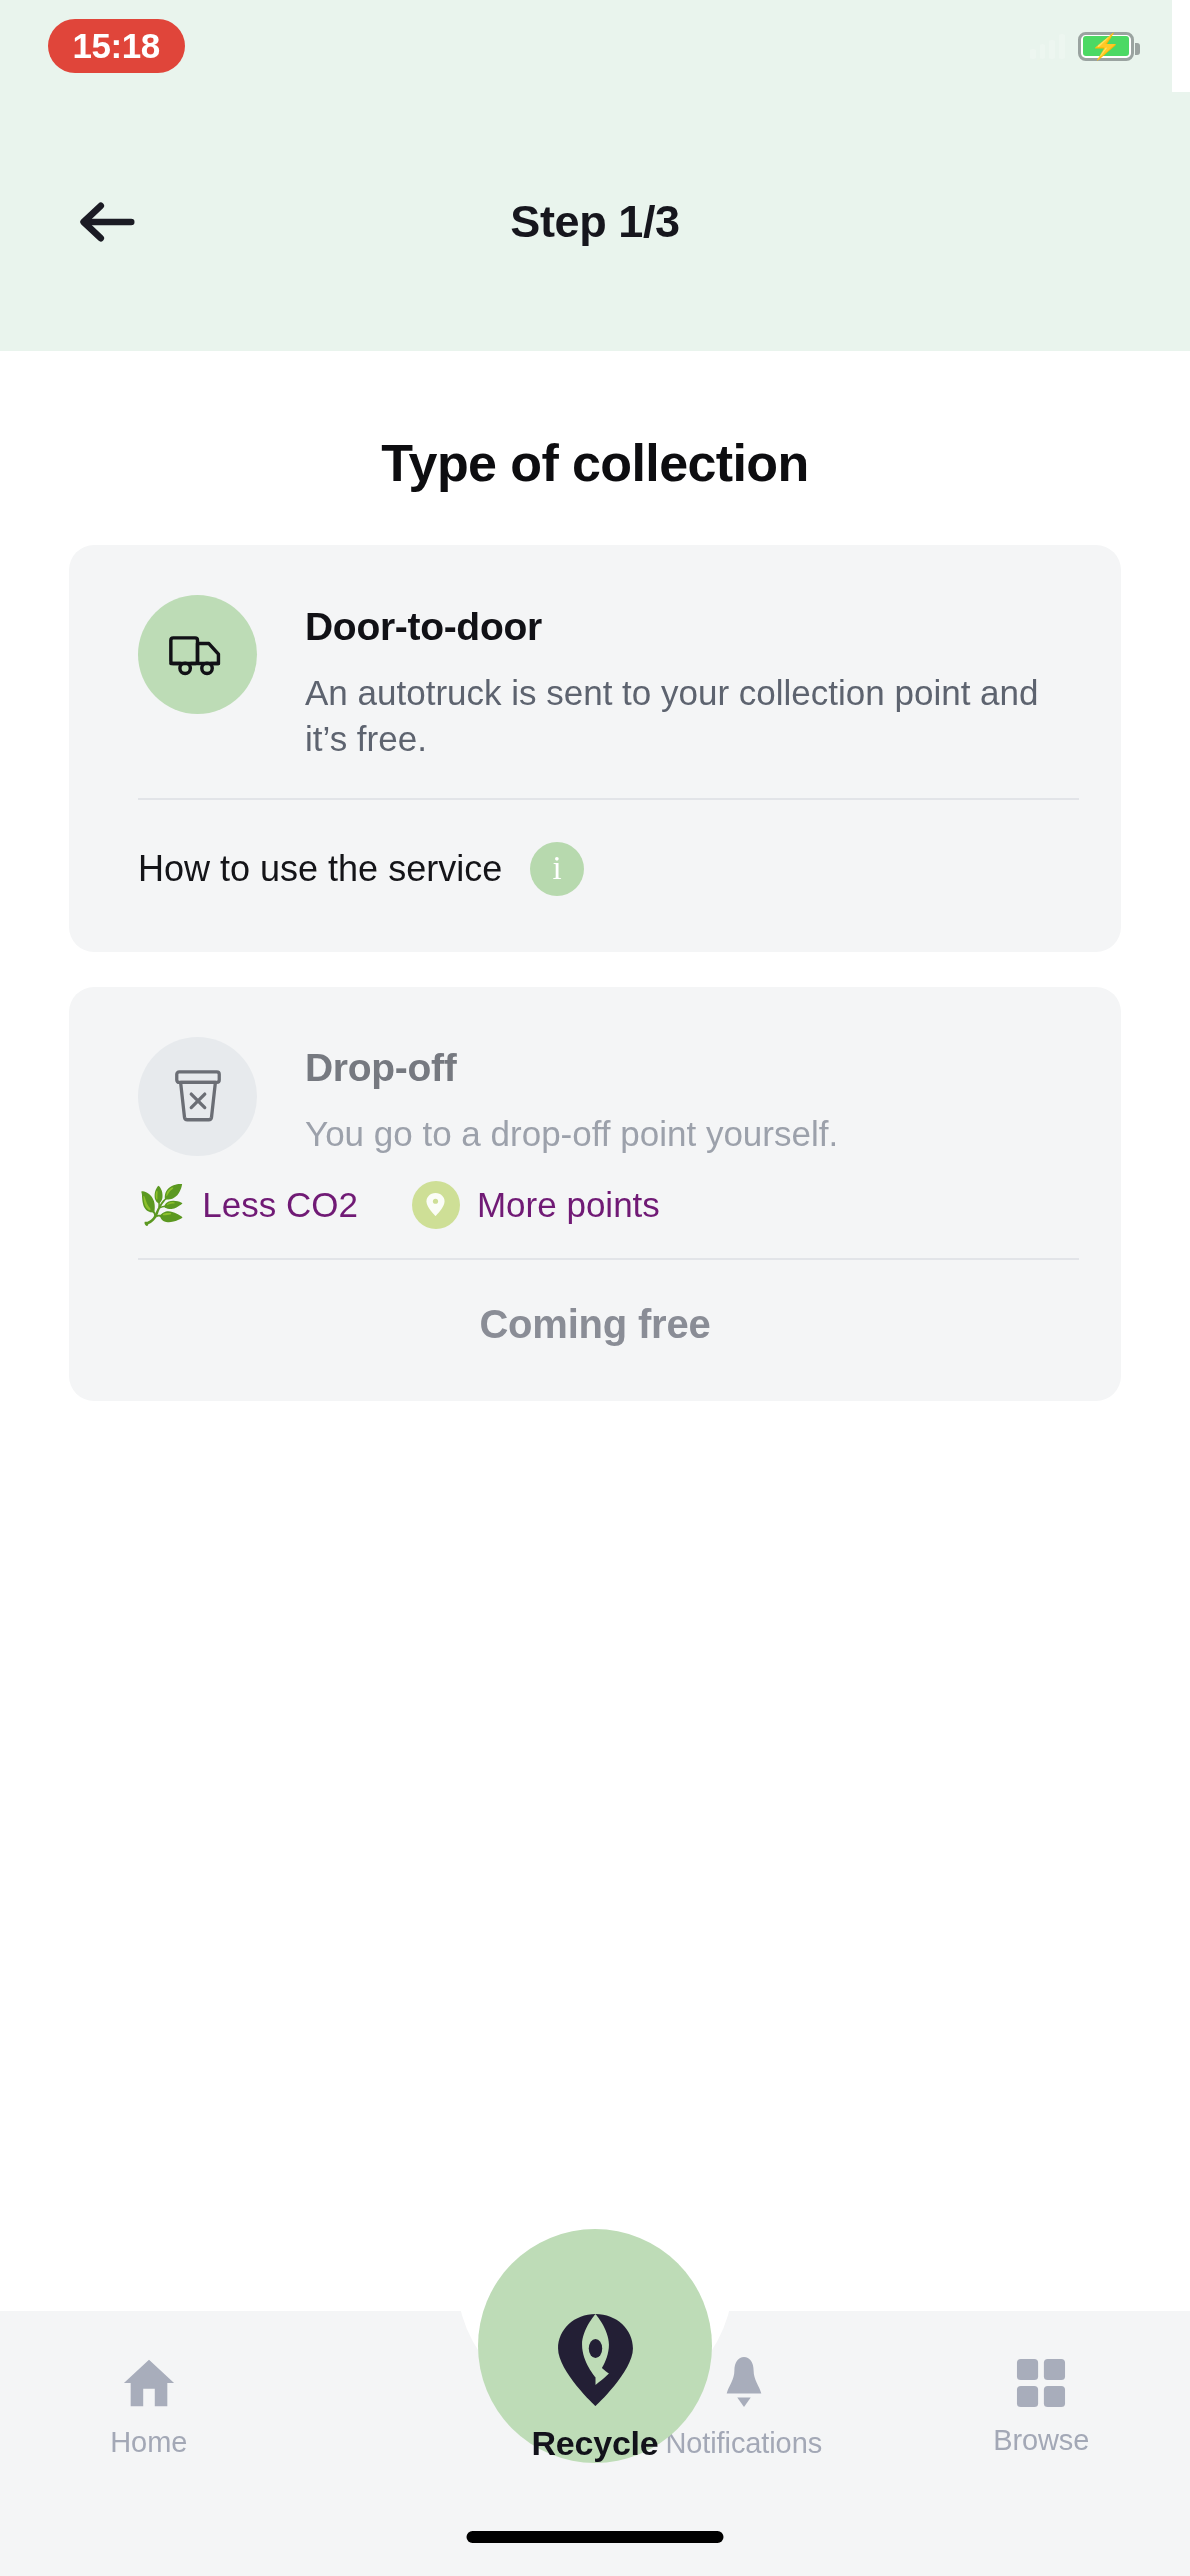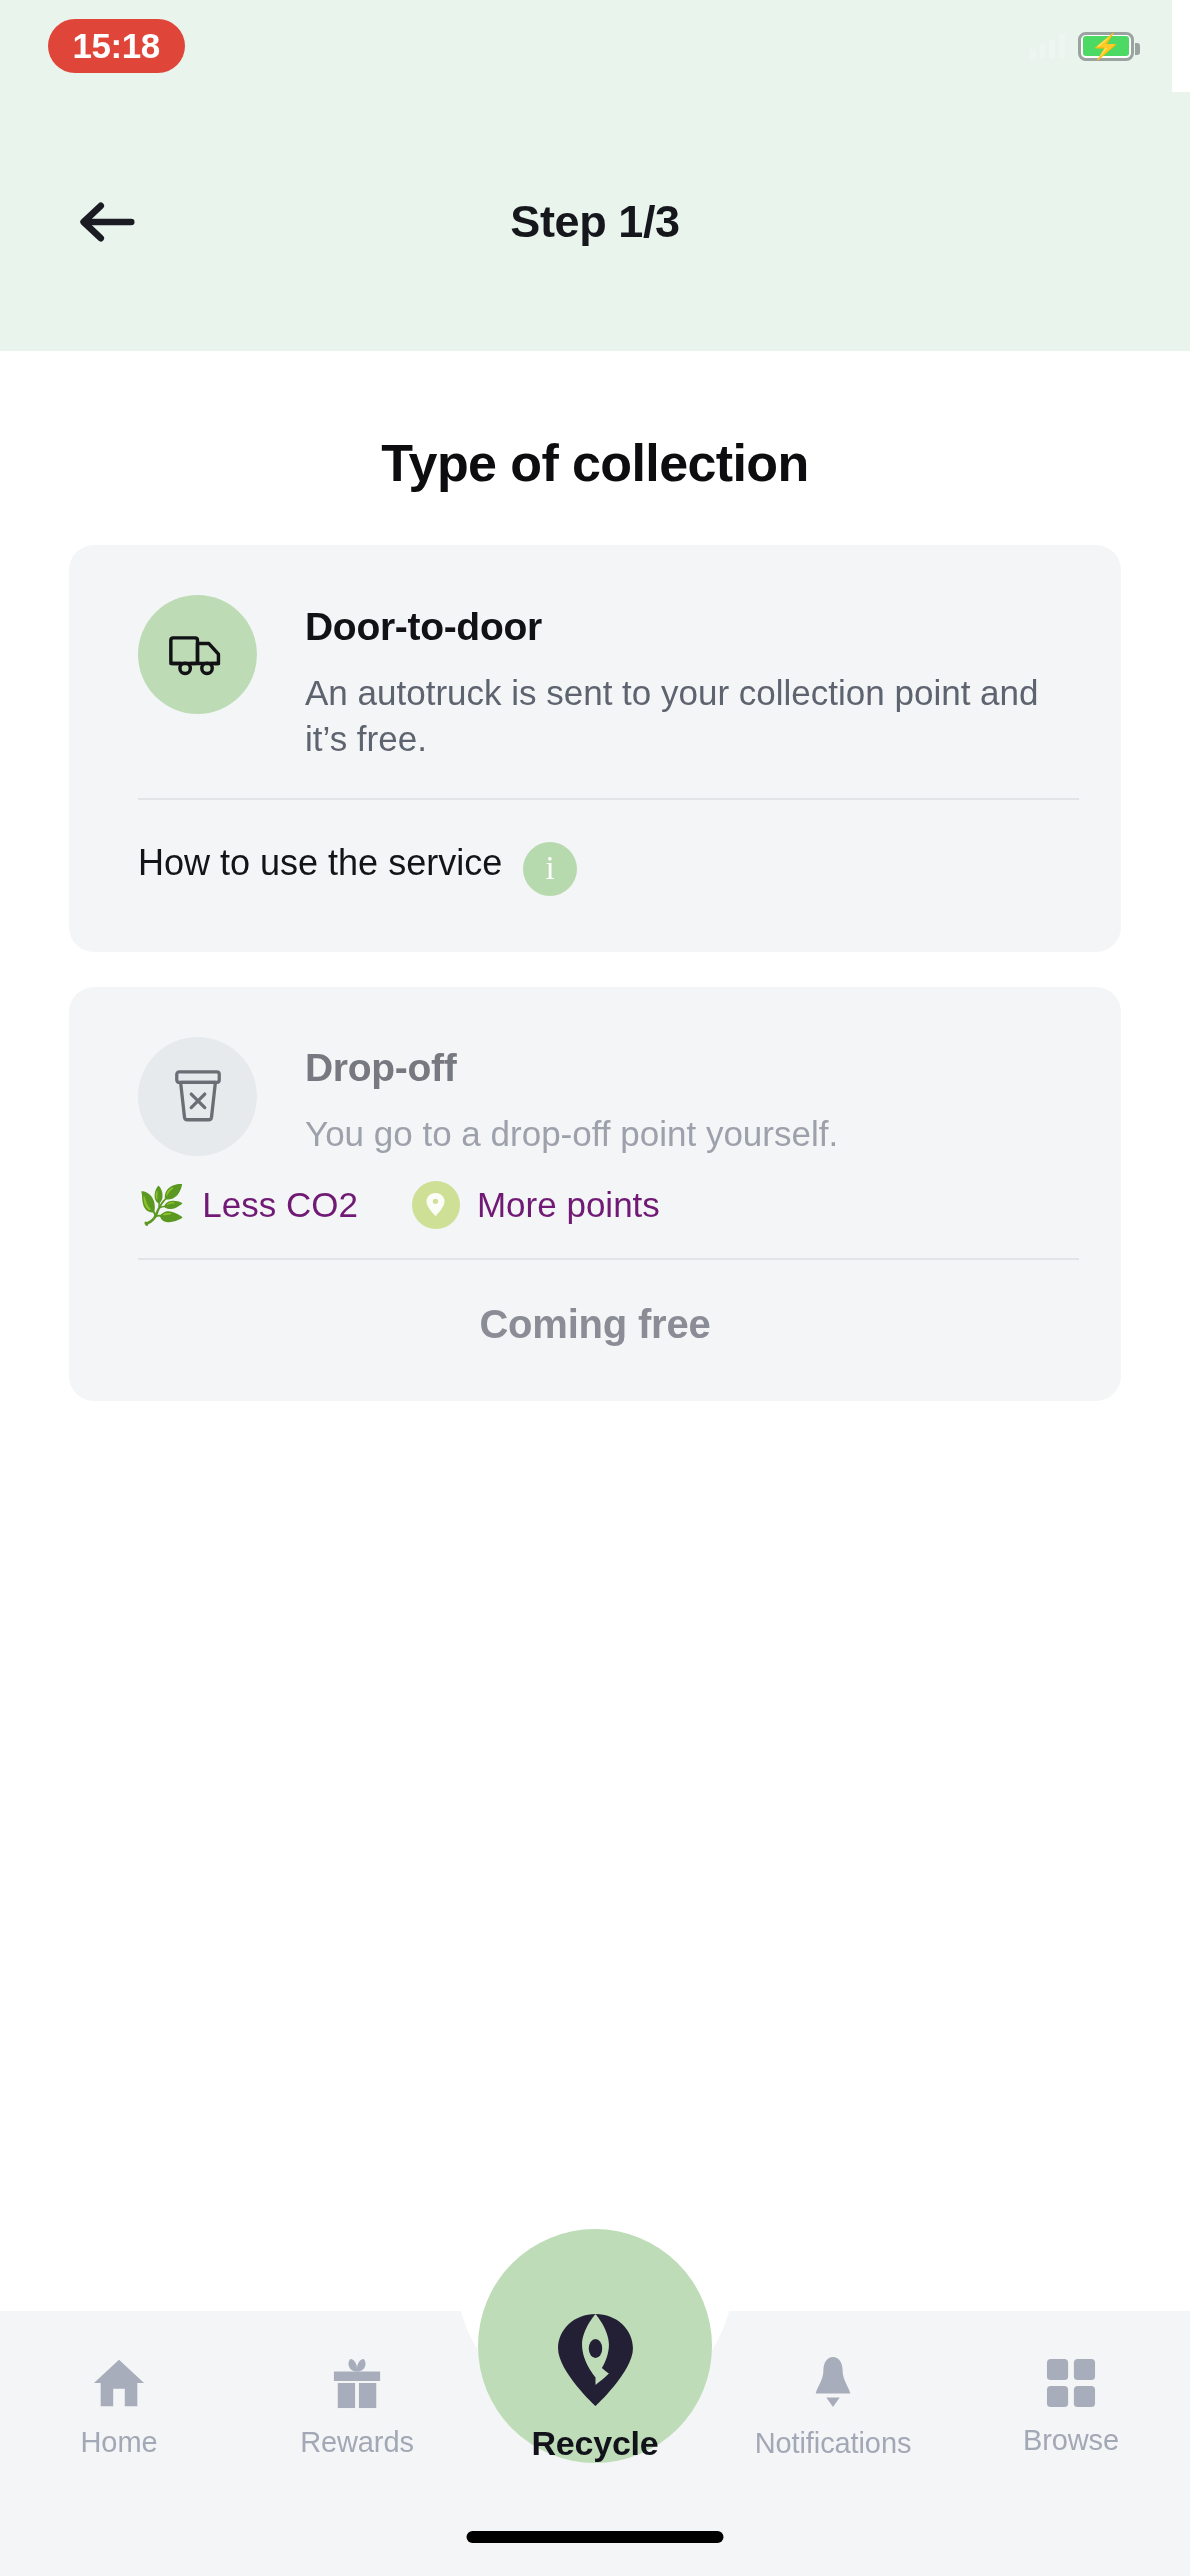--- a/index.html
+++ b/index.html
@@ -130,21 +130,21 @@
     display:flex; align-items:center; justify-content:center;
   }
 
   .divider {
     height:1.9px; background:#e2e4e8;
     margin:36px 42px 0 69px;
   }
   .divider.tight { margin-top:29px; }
 
   .card-footer-row {
-    display:flex; align-items:flex-start; gap:21px;
+    display:flex; align-items:center; gap:28px;
     padding:42px 42px 56px 69px;
   }
   .footer-label {
     font-size:36px; color:#141418; font-weight:400;
   }
   .info-badge {
     width:54px; height:54px; border-radius:50%;
     background:#b7d9ae;
     display:flex; align-items:center; justify-content:center;
     color:#ffffff; font-size:33px; font-weight:400;
@@ -301,32 +301,20 @@
 
   <div class="tab-items">
 
     <div class="tab">
       <svg width="56" height="54" viewBox="0 0 58 56">
         <path d="M29 4 L55 28 L48 28 L48 52 L35 52 L35 34 L23 34 L23 52 L10 52 L10 28 L3 28 Z" fill="#a8adbb"></path>
       </svg>
       <span class="tab-label">Home</span>
     </div>
 
-    <div class="tab">
-      <svg width="52" height="54" viewBox="0 0 54 56">
-        <g fill="#a8adbb">
-          <path d="M3 16 h48 v10 H3 z"></path>
-          <path d="M7 28 h18 v26 H7 z"></path>
-          <path d="M29 28 h18 v26 H29 z"></path>
-          <path d="M20 3 a8 8 0 0 0 5 13 h2 V13 C27 8 24 3 20 3 Z"></path>
-          <path d="M34 3 a8 8 0 0 1 -5 13 h-2 V13 C27 8 30 3 34 3 Z"></path>
-        </g>
-      </svg>
-      <span class="tab-label">Rewards</span>
-    </div>
 
     <div class="tab spacer"></div>
 
     <div class="tab">
       <svg width="50" height="56" viewBox="0 0 52 58">
         <g fill="#a8adbb">
           <path d="M26 2 C20 2 16 8 16 16 C16 26 10 32 8 40 h36 C42 32 36 26 36 16 C36 8 32 2 26 2 Z"></path>
           <path d="M19 44 h14 L26 54 Z"></path>
         </g>
       </svg>

